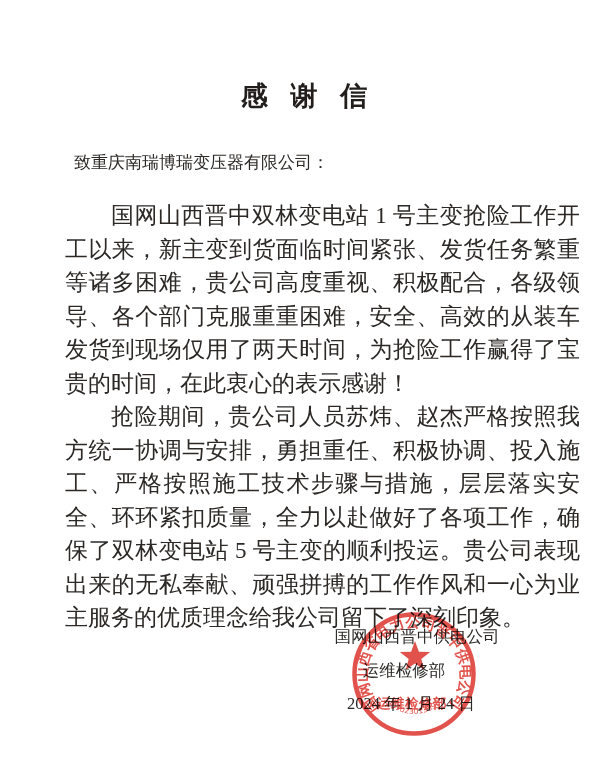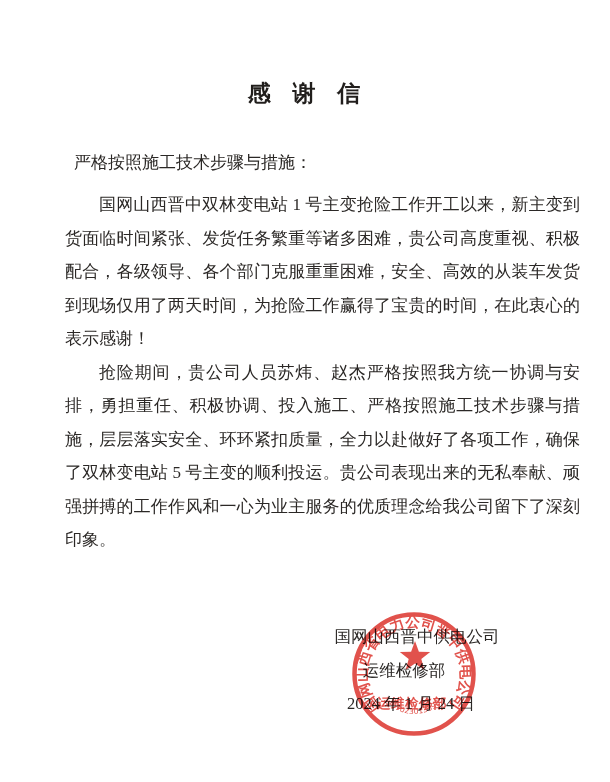--- a/index.html
+++ b/index.html
@@ -7,31 +7,31 @@
     position:relative;
     width:610px;height:782px;
     background:#ffffff;
     overflow:hidden;
     font-family:"Liberation Serif","DejaVu Serif",serif;
     color:#2b2826;
   }
   .title{
     position:absolute;top:78px;left:0;right:0;
     text-align:center;
-    font-size:23px;font-weight:bold;
+    font-size:27px;font-weight:bold;
     word-spacing:12px;letter-spacing:2px;
     color:#211e1c;
   }
   .salutation{
     position:absolute;top:151px;left:74px;
     font-size:17px;
   }
   .body-text{
-    position:absolute;top:188px;left:65px;width:515px;
-    font-size:17px;line-height:33.5px;
+    position:absolute;top:199px;left:65px;width:515px;
+    font-size:23px;line-height:33.5px;
     text-align:justify;
   }
   .body-text p{margin:0;text-indent:2em;}
   .signature{
     position:absolute;top:620px;left:312px;width:210px;
     text-align:center;
     font-size:16.5px;line-height:33.5px;
   }
   .sig-dept{position:relative;left:-13px;}
   .sig-date{position:relative;left:-6px;}
@@ -46,21 +46,21 @@
   .seal-dept-text{font-family:"Liberation Serif","DejaVu Serif",serif;font-weight:bold;}
   .seal-serial{font-family:"DejaVu Sans","Liberation Sans",sans-serif;}
 </style>
 </head>
 <body>
 
 <div class="page">
 
   <div class="title">感 谢 信</div>
 
-  <div class="salutation">严格按照施工技术步骤与措施：</div>
+  <div class="salutation">致重庆南瑞博瑞变压器有限公司：</div>
 
   <div class="body-text">
     <p>国网山西晋中双林变电站 1 号主变抢险工作开工以来，新主变到货面临时间紧张、发货任务繁重等诸多困难，贵公司高度重视、积极配合，各级领导、各个部门克服重重困难，安全、高效的从装车发货到现场仅用了两天时间，为抢险工作赢得了宝贵的时间，在此衷心的表示感谢！</p>
     <p>抢险期间，贵公司人员苏炜、赵杰严格按照我方统一协调与安排，勇担重任、积极协调、投入施工、严格按照施工技术步骤与措施，层层落实安全、环环紧扣质量，全力以赴做好了各项工作，确保了双林变电站 5 号主变的顺利投运。贵公司表现出来的无私奉献、顽强拼搏的工作作风和一心为业主服务的优质理念给我公司留下了深刻印象。</p>
   </div>
 
   <div class="signature">
     <div class="sig-company">国网山西晋中供电公司</div>
     <div class="sig-dept">运维检修部</div>
     <div class="sig-date">2024 年 1 月 24 日</div>

